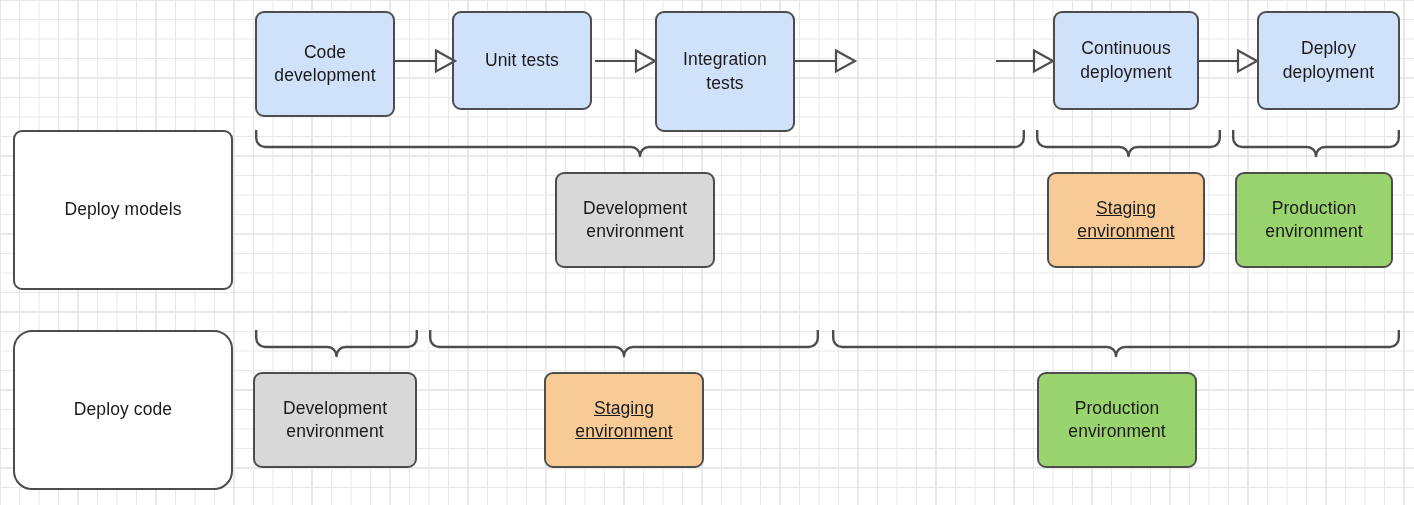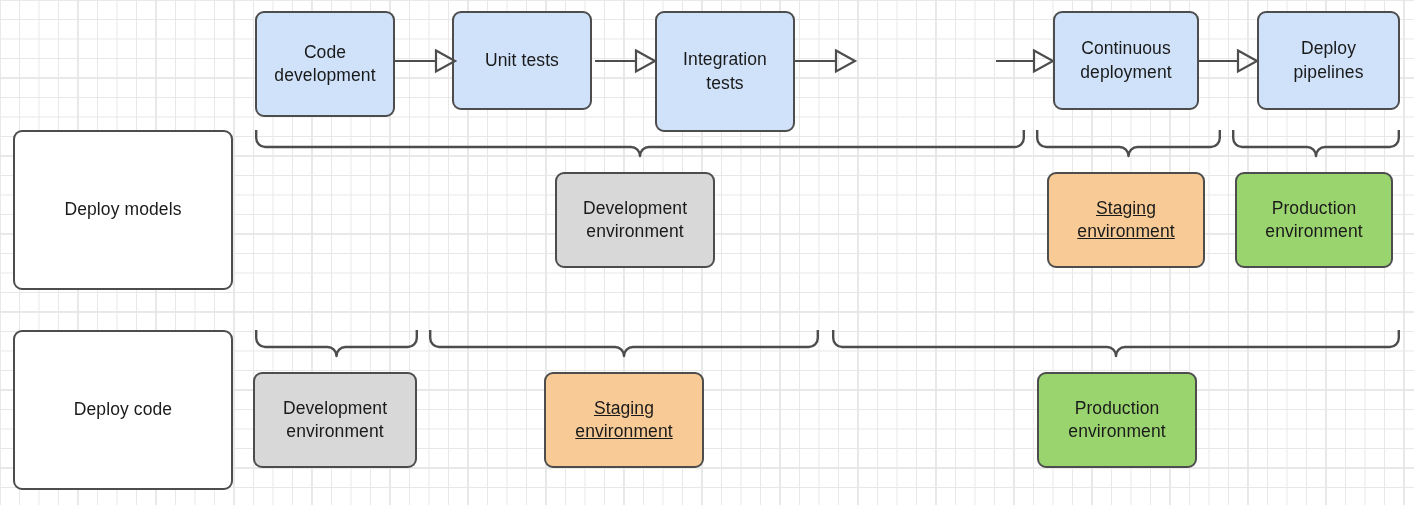--- a/index.html
+++ b/index.html
@@ -62,21 +62,21 @@
 
 <div id="canvas">
     <div class="node blue" style="left: 255px; top: 11px; width: 140px; height: 106px;">Code
 development</div>
     <div class="node blue" style="left: 452px; top: 11px; width: 140px; height: 99px;">Unit tests</div>
     <div class="node blue" style="left: 655px; top: 11px; width: 140px; height: 121px;">Integration
 tests</div>
     <div class="node blue" style="left: 1053px; top: 11px; width: 146px; height: 99px;">Continuous
 deployment</div>
     <div class="node blue" style="left: 1257px; top: 11px; width: 143px; height: 99px;">Deploy
-pipelines</div>
+deployment</div>
     <div class="arrow" style="left: 395px; top: 48px; width: 60px; height: 26px;">
       <svg width="60" height="26" viewBox="0 0 60 26">
         <path d="M0 13 H41" fill="none" stroke="#4d4d4d" stroke-width="2.2"></path>
         <path d="M41 2.5 L60 13 L41 23.5 Z" fill="none" stroke="#4d4d4d" stroke-width="2.2" stroke-linejoin="miter"></path>
       </svg>
     </div>
     <div class="arrow" style="left: 595px; top: 48px; width: 60px; height: 26px;">
       <svg width="60" height="26" viewBox="0 0 60 26">
         <path d="M0 13 H41" fill="none" stroke="#4d4d4d" stroke-width="2.2"></path>
         <path d="M41 2.5 L60 13 L41 23.5 Z" fill="none" stroke="#4d4d4d" stroke-width="2.2" stroke-linejoin="miter"></path>
@@ -115,21 +115,21 @@
       <svg width="168" height="26" viewBox="0 0 168 26">
         <path d="M1.2 2 v8 a9 9 0 0 0 9 9 H75 a9 9 0 0 1 9 9 a9 9 0 0 1 9 -9 H157.8 a9 9 0 0 0 9 -9 v-8" fill="none" stroke="#4d4d4d" stroke-width="2.4" stroke-linecap="butt" stroke-linejoin="round"></path>
       </svg>
     </div>
     <div class="node gray" style="left: 555px; top: 172px; width: 160px; height: 96px;">Development
 environment</div>
     <div class="node orange" style="left: 1047px; top: 172px; width: 158px; height: 96px;">Staging
 environment</div>
     <div class="node green" style="left: 1235px; top: 172px; width: 158px; height: 96px;">Production
 environment</div>
-    <div class="node white" style="left: 13px; top: 330px; width: 220px; height: 160px;">Deploy code</div>
+    <div class="node white" style="left: 13px; top: 330px; width: 220px; height: 160px; border-radius: 19px;">Deploy code</div>
     <div class="brace" style="left: 255px; top: 328px; width: 163px; height: 26px;">
       <svg width="163" height="26" viewBox="0 0 163 26">
         <path d="M1.2 2 v8 a9 9 0 0 0 9 9 H72.5 a9 9 0 0 1 9 9 a9 9 0 0 1 9 -9 H152.8 a9 9 0 0 0 9 -9 v-8" fill="none" stroke="#4d4d4d" stroke-width="2.4" stroke-linecap="butt" stroke-linejoin="round"></path>
       </svg>
     </div>
     <div class="brace" style="left: 429px; top: 328px; width: 390px; height: 26px;">
       <svg width="390" height="26" viewBox="0 0 390 26">
         <path d="M1.2 2 v8 a9 9 0 0 0 9 9 H186 a9 9 0 0 1 9 9 a9 9 0 0 1 9 -9 H379.8 a9 9 0 0 0 9 -9 v-8" fill="none" stroke="#4d4d4d" stroke-width="2.4" stroke-linecap="butt" stroke-linejoin="round"></path>
       </svg>
     </div>

